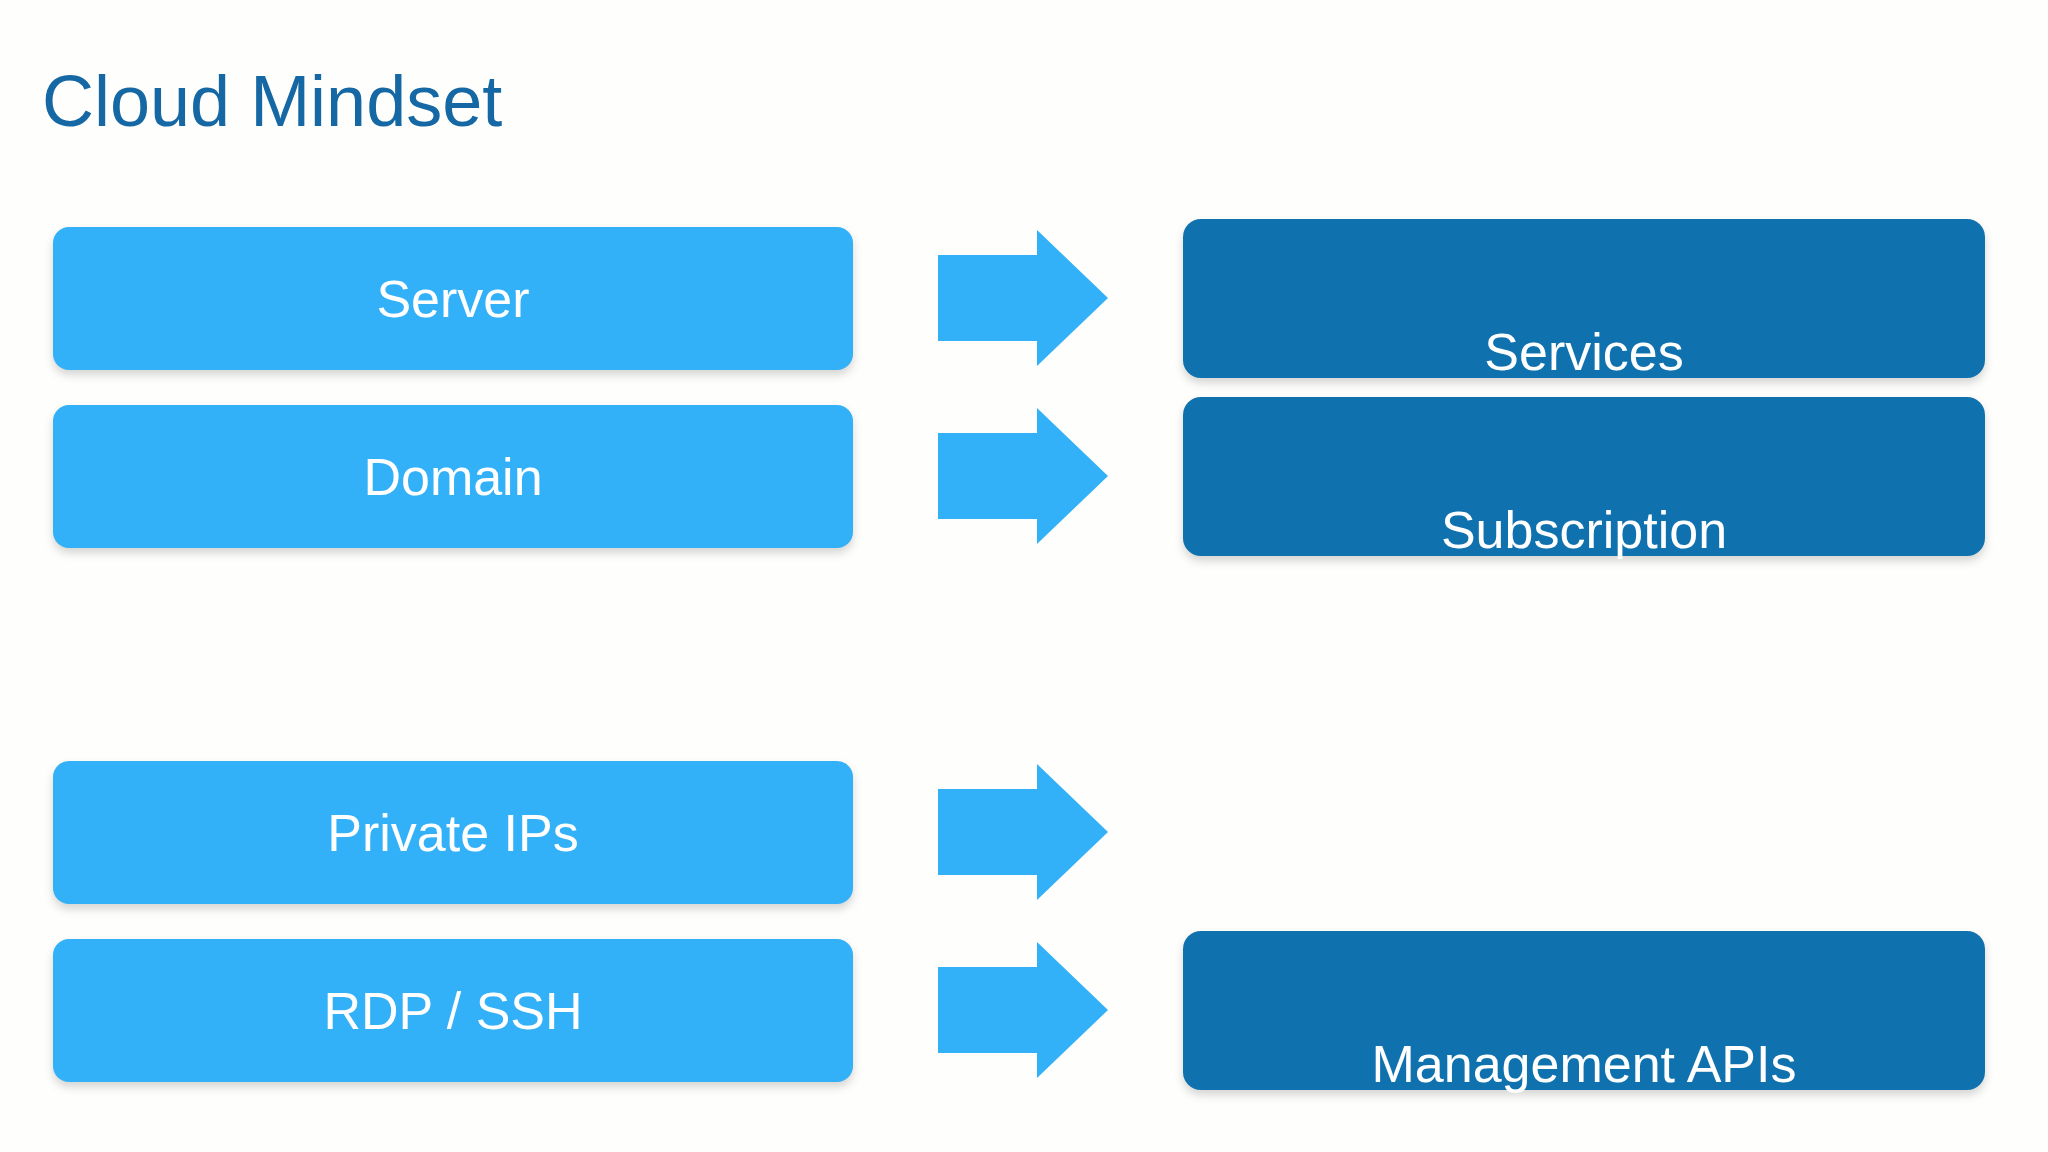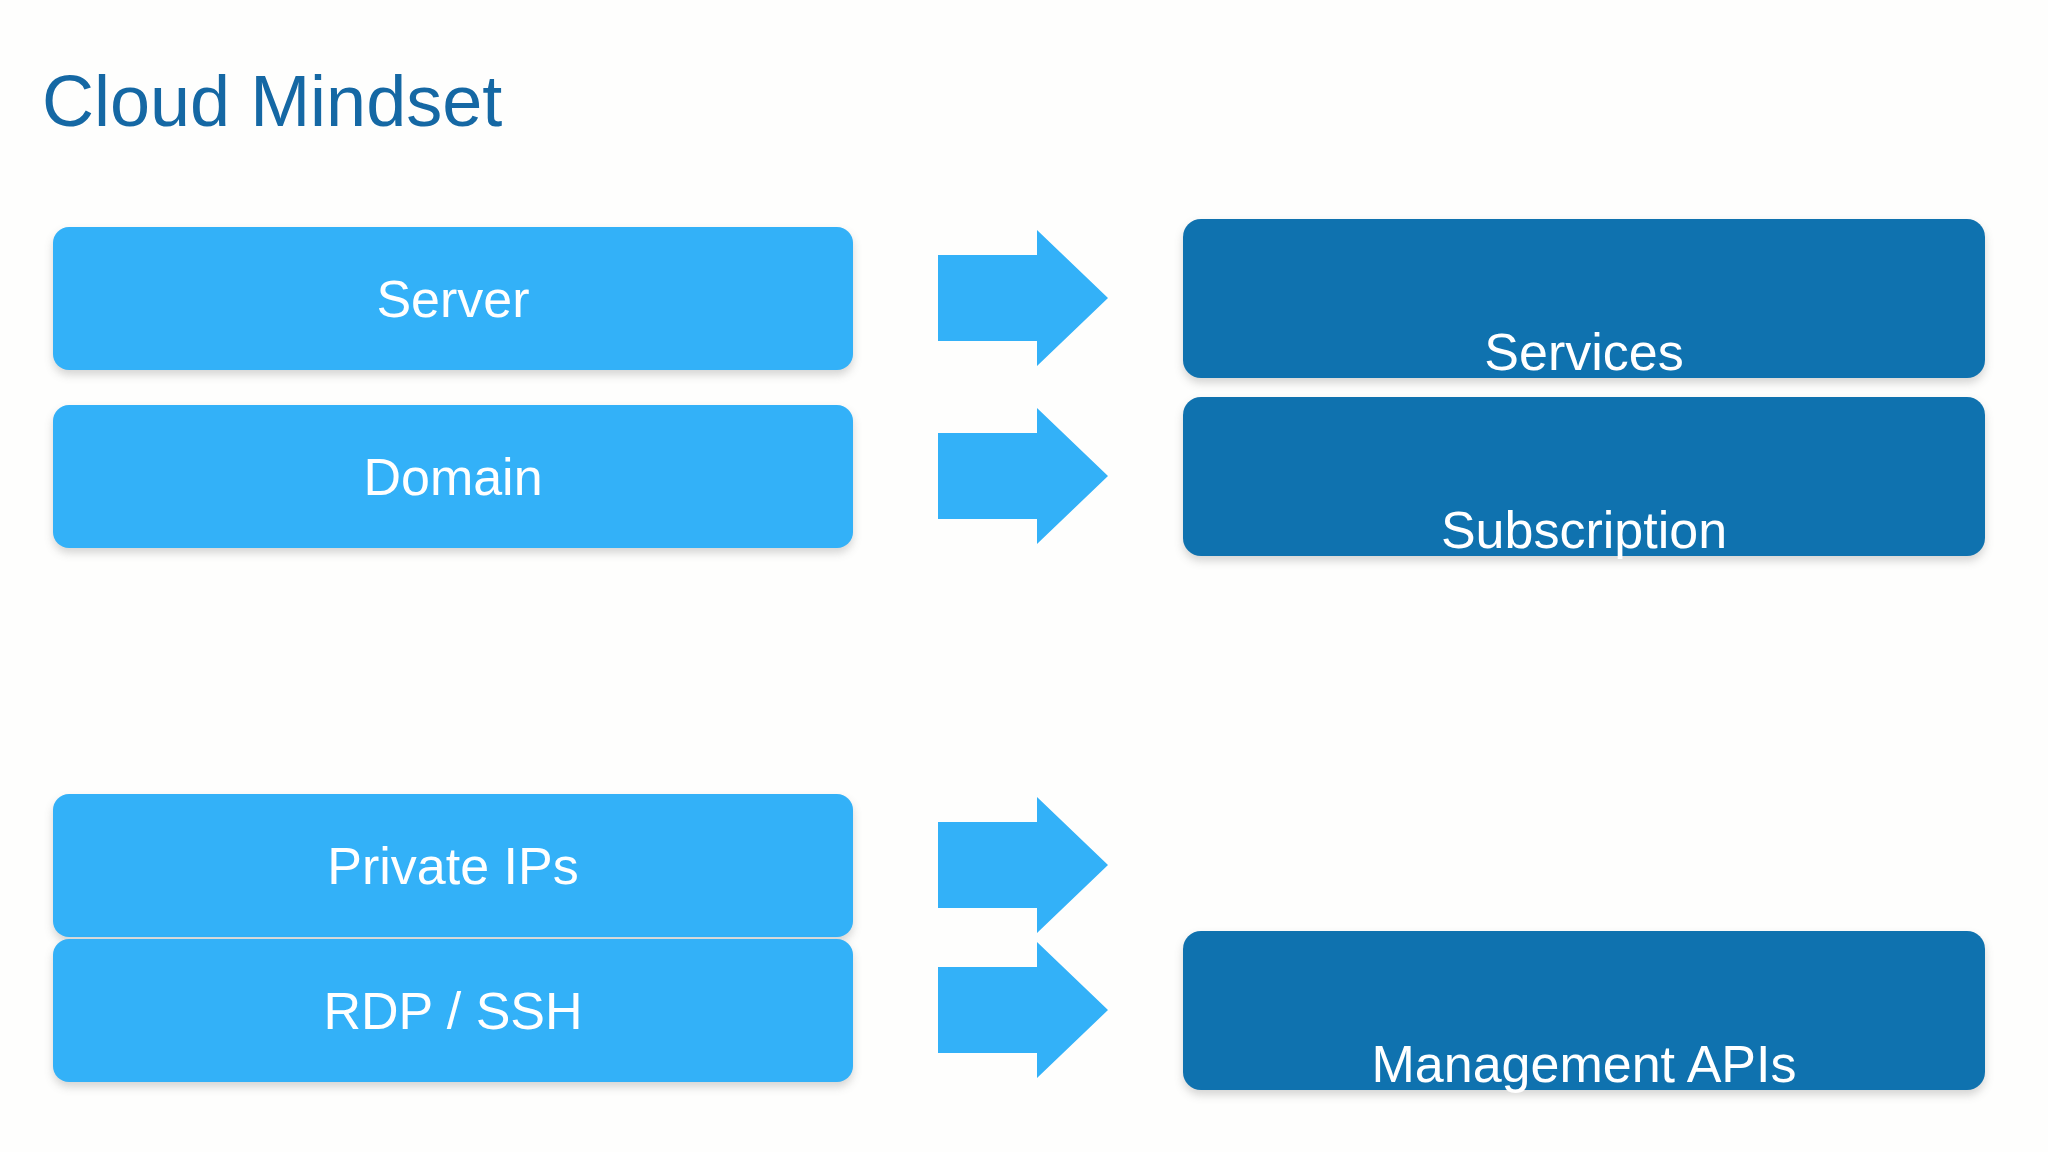--- a/index.html
+++ b/index.html
@@ -96,21 +96,21 @@
     </div>
     <svg class="arrow" viewBox="0 0 170 136">
       <polygon points="0,25 99,25 99,0 170,68 99,136 99,111 0,111"></polygon>
     </svg>
     <div class="box right">
       <span>Subscription</span>
     </div>
   </div>
 
 
-  <div class="row" style="top:794px">
+  <div class="row" style="top:761px">
     <div class="box left">
       <span>Private IPs</span>
     </div>
     <svg class="arrow" viewBox="0 0 170 136">
       <polygon points="0,25 99,25 99,0 170,68 99,136 99,111 0,111"></polygon>
     </svg>
   </div>
 
   <div class="row" style="top:939px">
     <div class="box left">

